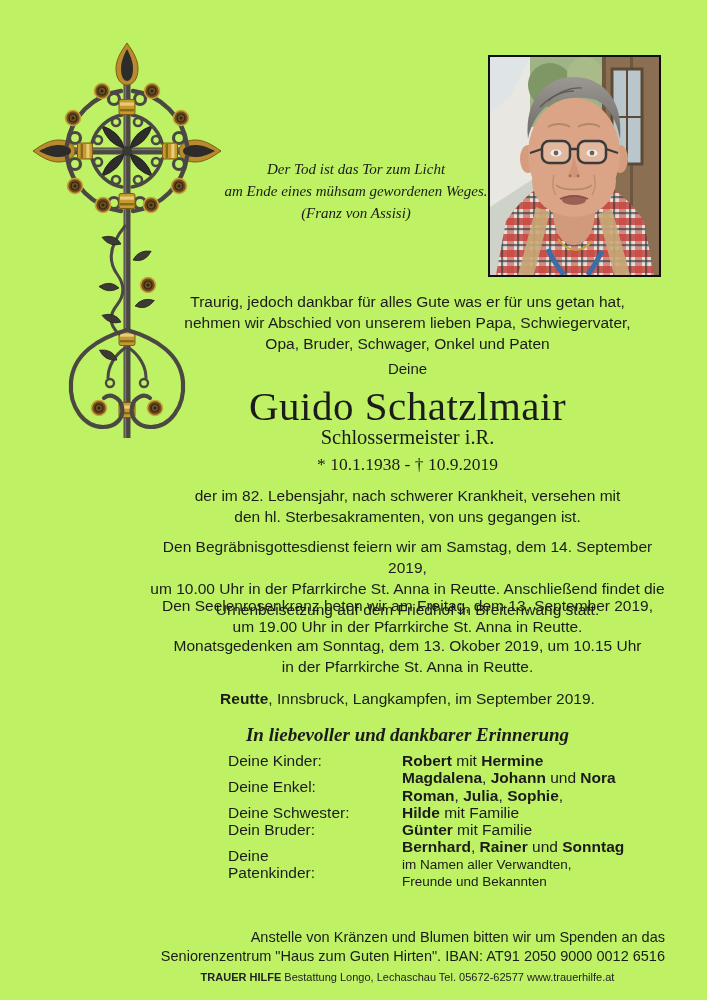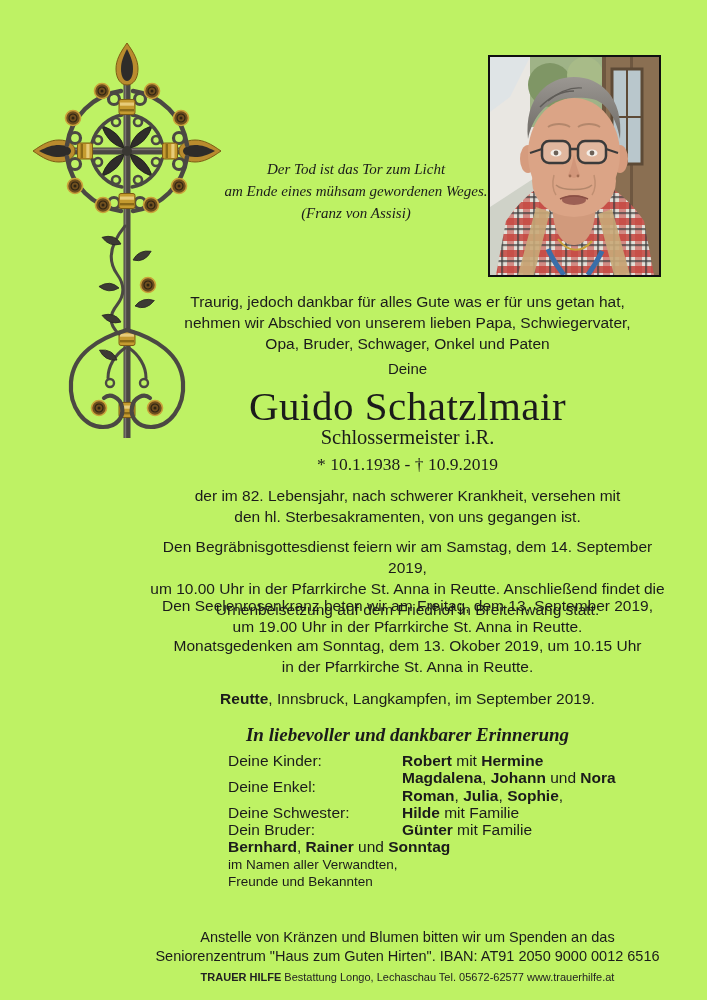--- a/index.html
+++ b/index.html
@@ -31,21 +31,21 @@
 
   .remembrance{top:724px;font-size:19px;font-style:italic;font-weight:bold;}
 
   .family{left:228px;top:752px;width:420px;font-size:15.5px;line-height:17.3px;}
   .frow{display:flex;align-items:center;gap:47px;}
   .flabel{width:127px;flex:0 0 127px;}
   .fvalue{flex:1;}
   .fnote{font-size:13.5px;line-height:17px;}
   .b{font-weight:bold;}
 
-  .donation{top:928px;font-size:14.5px;line-height:18.5px;}
+  .donation{top:928px;font-size:14.5px;line-height:18.5px;text-align:right;}
   .footer{top:971px;font-size:11px;line-height:13px;color:#222;}
 </style>
 </head>
 <body>
 
 <div class="page">
 
   <svg class="abs cross-art" width="205" height="405" viewBox="0 0 205 405">
     <defs>
       <g id="finial">
@@ -260,20 +260,21 @@
           <div class="line"><span class="b">Hilde</span><span> mit Familie</span></div>
         </div>
       </div>
       <div class="frow">
         <div class="flabel">Dein Bruder:</div>
         <div class="fvalue">
           <div class="line"><span class="b">Günter</span><span> mit Familie</span></div>
         </div>
       </div>
       <div class="frow">
+        <div class="flabel">Deine Patenkinder:</div>
         <div class="fvalue">
           <div class="line"><span class="b">Bernhard</span><span>, </span><span class="b">Rainer</span><span> und </span><span class="b">Sonntag</span></div>
           <div class="fnote">im Namen aller Verwandten,</div>
           <div class="fnote">Freunde und Bekannten</div>
         </div>
       </div>
     </div>
 
   <div class="abs ctr donation">
       <span class="line">Anstelle von Kränzen und Blumen bitten wir um Spenden an das</span>

